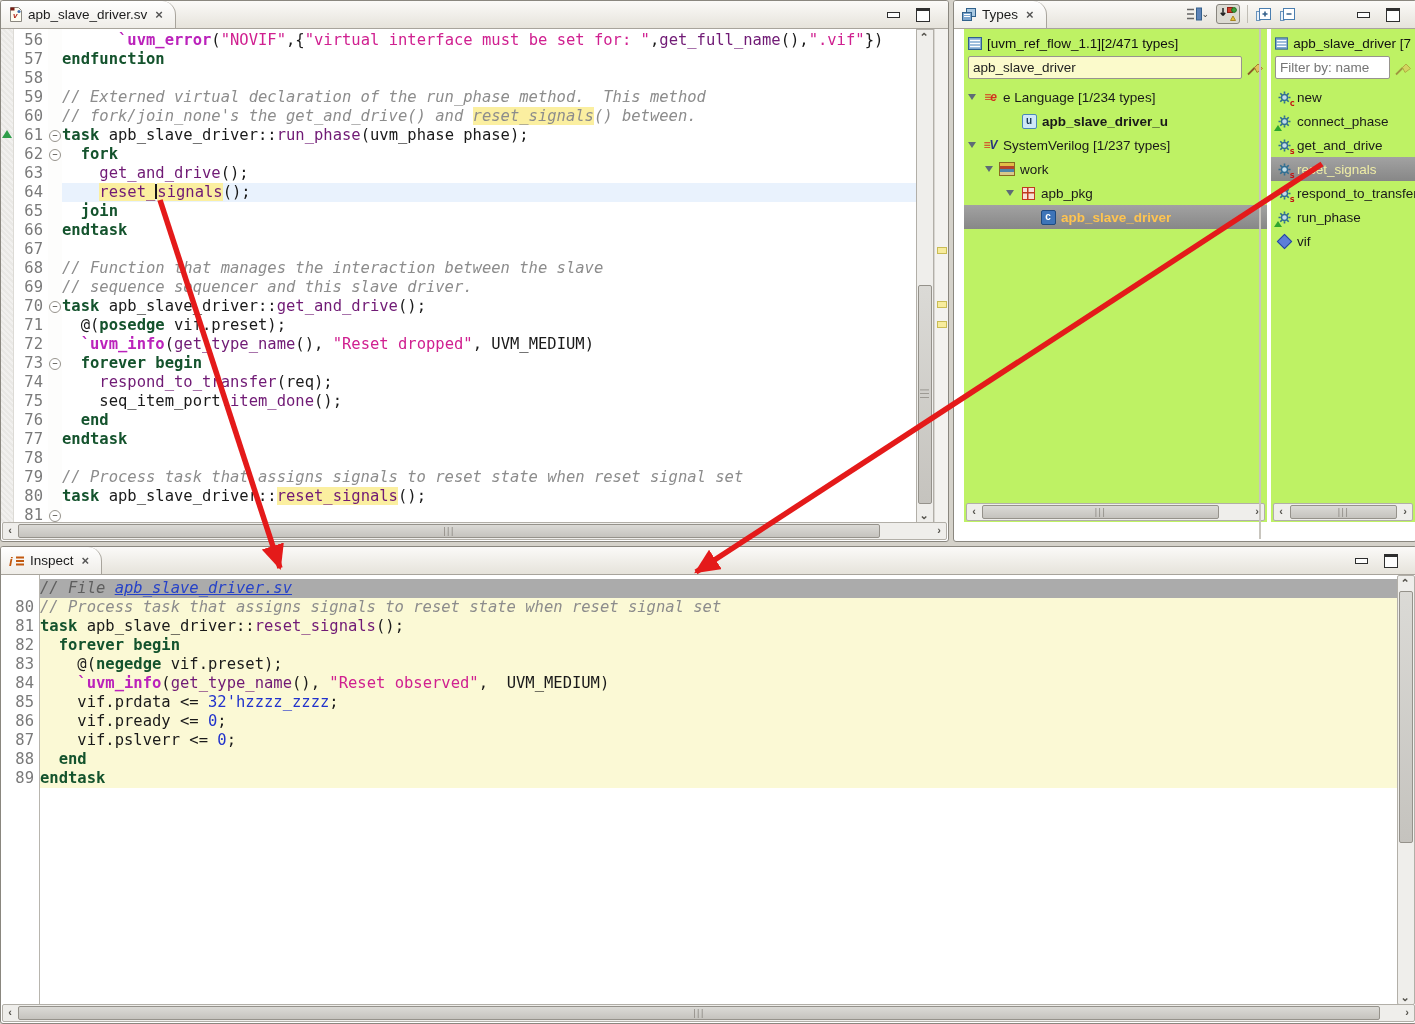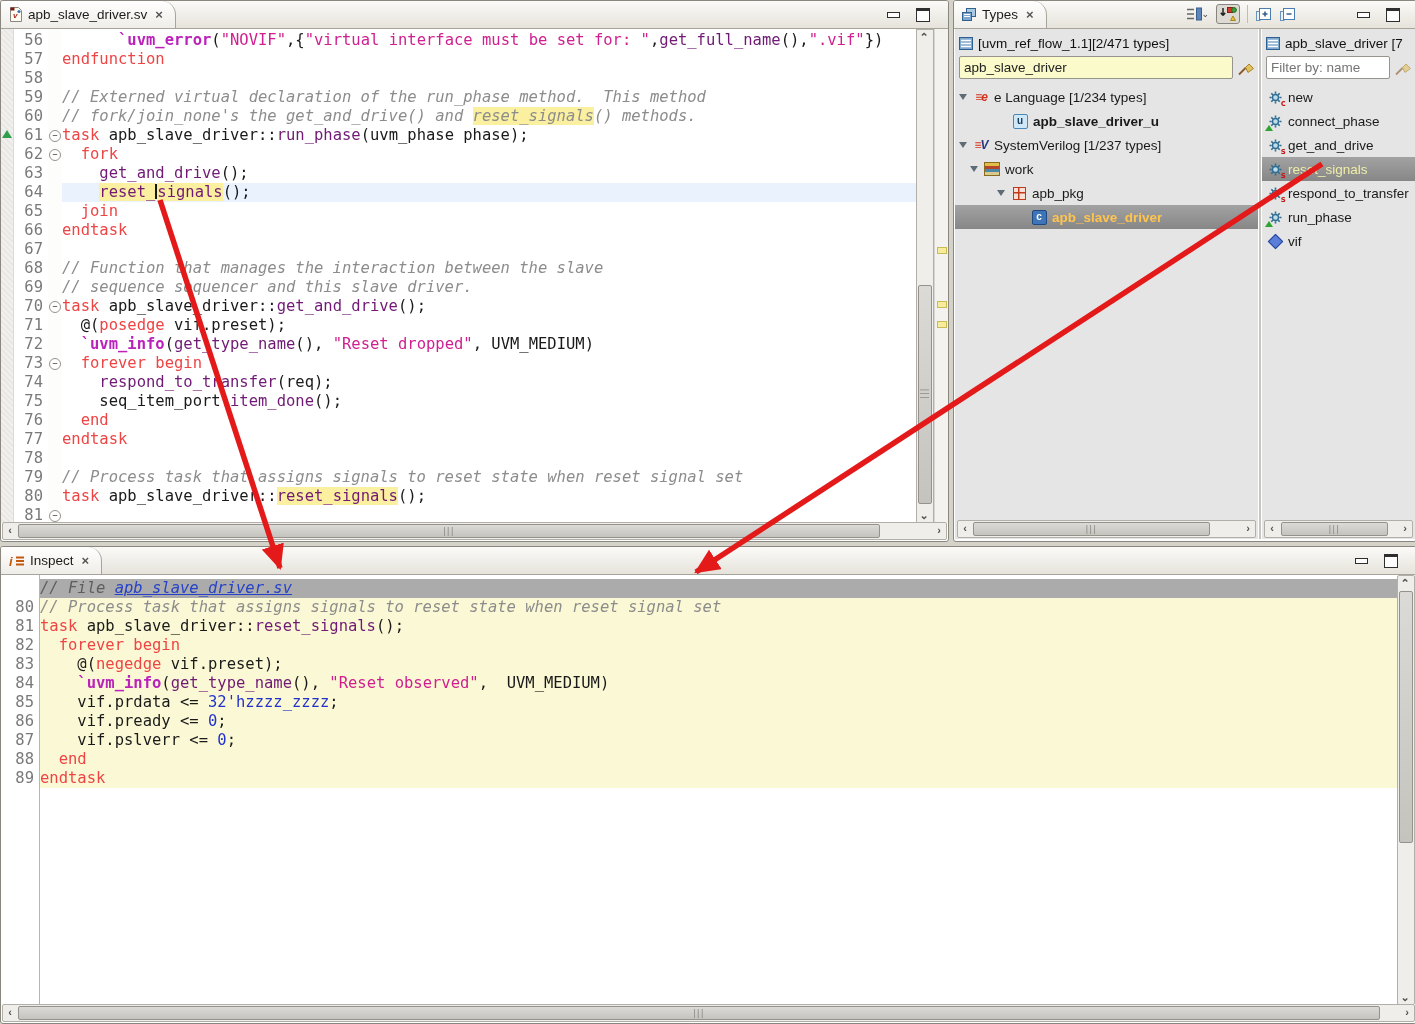--- a/index.html
+++ b/index.html
@@ -26,21 +26,21 @@
   .sbv .sb-thumb{left:1px;right:1px;display:flex;align-items:center;justify-content:center;}
   .grip{color:#8A8780;font-size:9px;letter-spacing:1.5px;line-height:1;}
   .sb-arr{position:absolute;color:#55534D;font-size:11px;line-height:1;font-weight:bold;
           display:flex;align-items:center;justify-content:center;width:14px;height:14px;}
 
   
   .codefont{font-family:"DejaVu Sans Mono","Liberation Mono",monospace;font-size:15.5px;line-height:19px;}
   .cl{height:19px;white-space:pre;position:relative;}
   .cl.cur{background:#E9F2FD;}
   .sg-p{color:#1A1A1A;}
-  .sg-k{color:#ef4444;font-weight:normal;}
+  .sg-k{color:#14532d;font-weight:bold;}
   .sg-f{color:#701a75;}
   .sg-s{color:#D02090;}
   .sg-c{color:#8C8C8C;font-style:italic;}
   .sg-m{color:#BB22BB;font-weight:bold;}
   .sg-n{color:#2233CC;}
   .hl{background:#FBEFA0;}
   .caret{display:inline-block;width:2px;height:15px;background:#181818;vertical-align:-2px;}
   .ln-num{height:19px;text-align:right;padding-right:5px;color:#7A7A7A;}
   .fold-cell{height:19px;position:relative;}
   .fold-mark{position:absolute;left:1px;top:4px;width:10px;height:10px;border:1px solid #97948D;
@@ -61,21 +61,21 @@
   #ed-rruler{width:13px;flex:none;background:#F3F2EF;border-left:1px solid #D8D6D1;position:relative;}
   .ymark{position:absolute;left:2px;width:8px;height:5px;background:#F7EC9C;border:1px solid #C9BC55;}
 
   
   #types{left:953px;top:0;width:462px;height:540px;}
   .ttool{position:absolute;top:3px;display:flex;align-items:center;gap:7px;}
   .toolbtn{display:flex;align-items:center;justify-content:center;cursor:pointer;}
   .toolbtn.pressed{border:1px solid #88857E;background:#DCDAD2;border-radius:3px;padding:1px 2px;}
   .tsep{width:1px;height:18px;background:#C0BDB5;}
   .chev{font-size:9px;color:#444;margin-left:-3px;}
-  .types-col{position:absolute;top:28px;bottom:2px;background:#e5e5e5;overflow:hidden;}
+  .types-col{position:absolute;top:28px;bottom:19px;background:#bef264;overflow:hidden;margin-left:9px;}
   .types-div{position:absolute;top:28px;bottom:2px;width:2px;background:#C8C5BE;}
   .colhdr{display:flex;align-items:center;gap:5px;font-size:13.5px;color:#111;
           height:24px;padding:2px 4px 0 4px;white-space:nowrap;overflow:hidden;}
   .filter-row{display:flex;align-items:center;gap:4px;padding:1px 4px;}
   .filter-input{flex:1;height:21px;border:1px solid #97948D;border-radius:2px;
                 font-family:"Liberation Sans",sans-serif;font-size:13.5px;padding:0 4px;color:#222;min-width:0;}
   .filter-yellow{background:#FBFACB;}
   .rows{position:absolute;left:0;right:0;top:56px;bottom:19px;overflow:hidden;}
   .trow{height:24px;display:flex;align-items:center;font-size:13.5px;color:#1A1A1A;
         white-space:nowrap;cursor:default;}
@@ -207,21 +207,21 @@
           <div class="fold-cell"></div>
           <div class="fold-cell">
             <div class="fold-mark">–</div>
           </div>
         </div>
       <div id="ed-code" class="codefont">
           <div class="cl"><span class="sg-p">      </span><span class="sg-m">`uvm_error</span><span class="sg-p">(</span><span class="sg-s">"NOVIF"</span><span class="sg-p">,{</span><span class="sg-s">"virtual interface must be set for: "</span><span class="sg-p">,</span><span class="sg-f">get_full_name</span><span class="sg-p">(),</span><span class="sg-s">".vif"</span><span class="sg-p">})</span></div>
           <div class="cl"><span class="sg-k">endfunction</span></div>
           <div class="cl"></div>
           <div class="cl"><span class="sg-c">// Externed virtual declaration of the run_phase method.  This method</span></div>
-          <div class="cl"><span class="sg-c">// fork/join_none's the get_and_drive() and </span><span class="sg-c hl">reset_signals</span><span class="sg-c">() methods.</span></div>
+          <div class="cl"><span class="sg-c">// fork/join_none's the get_and_drive() and </span><span class="sg-c hl">reset_signals</span><span class="sg-c">() between.</span></div>
           <div class="cl"><span class="sg-k">task</span><span class="sg-p"> apb_slave_driver::</span><span class="sg-f">run_phase</span><span class="sg-p">(uvm_phase phase);</span></div>
           <div class="cl"><span class="sg-p">  </span><span class="sg-k">fork</span></div>
           <div class="cl"><span class="sg-p">    </span><span class="sg-f">get_and_drive</span><span class="sg-p">();</span></div>
           <div class="cl cur"><span class="sg-p">    </span><span class="sg-f hl">reset_</span><span class="caret"></span><span class="sg-f hl">signals</span><span class="sg-p">();</span></div>
           <div class="cl"><span class="sg-p">  </span><span class="sg-k">join</span></div>
           <div class="cl"><span class="sg-k">endtask</span></div>
           <div class="cl"></div>
           <div class="cl"><span class="sg-c">// Function that manages the interaction between the slave</span></div>
           <div class="cl"><span class="sg-c">// sequence sequencer and this slave driver.</span></div>
           <div class="cl"><span class="sg-k">task</span><span class="sg-p"> apb_slave_driver::</span><span class="sg-f">get_and_drive</span><span class="sg-p">();</span></div>
@@ -337,21 +337,21 @@
             </span>
             <span class="tlabel" style="font-weight: bold;">apb_slave_driver_u</span>
           </div>
           <div class="trow" style="padding-left: 4px;">
             <span class="exp"></span>
             <span class="ticon">
               <span class="ic-txt"><span style="color:#D3321E">≡</span><span style="color:#27357E">V</span></span>
             </span>
             <span class="tlabel">SystemVerilog [1/237 types]</span>
           </div>
-          <div class="trow" style="padding-left: 15px;">
+          <div class="trow" style="padding-left: 21px;">
             <span class="exp"></span>
             <span class="ticon">
               <span class="ic-lib"></span>
             </span>
             <span class="tlabel">work</span>
           </div>
           <div class="trow" style="padding-left: 42px;">
             <span class="exp"></span>
             <span class="ticon">
               <span class="ic-grid"></span>

